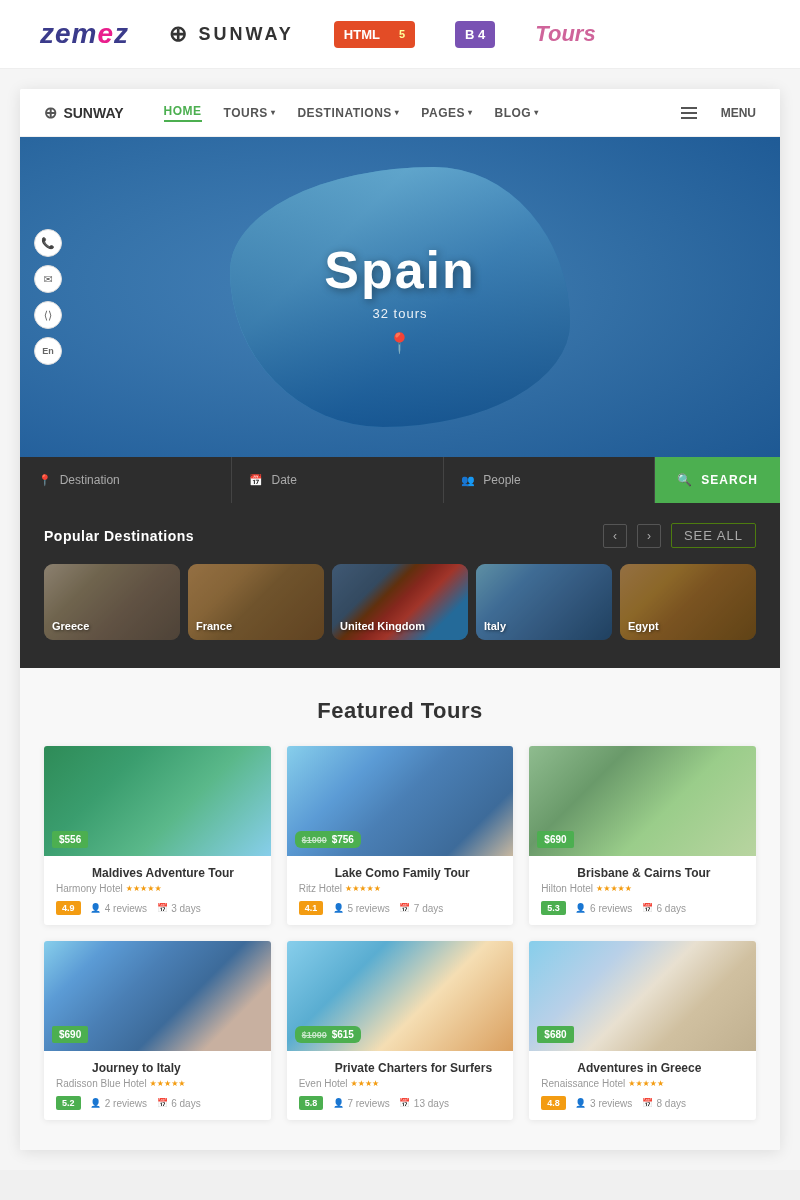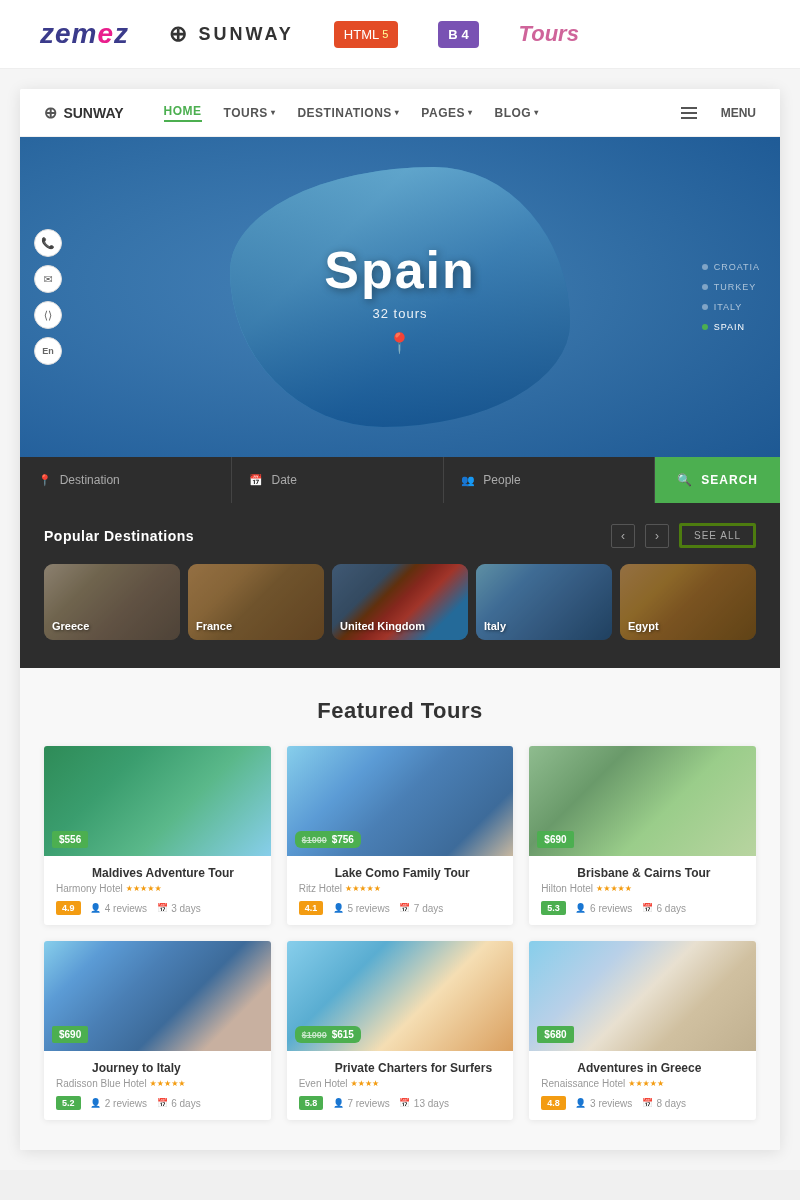--- a/index.html
+++ b/index.html
@@ -28,27 +28,27 @@
       gap: 8px;
       font-size: 18px;
       font-weight: 700;
       letter-spacing: 3px;
       color: #333;
     }
     .sunway-icon { font-size: 22px; }
     .badge-html5 {
       background: #e34c26;
       color: #fff;
-      font-weight: 400;
+      font-weight: 700;
       font-size: 13px;
       padding: 6px 10px;
       border-radius: 4px;
       display: flex;
       align-items: center;
-      gap: 3px;
+      gap: 19px;
     }
     .badge-html5 .h5 { font-size: 11px; color: #ff9; }
     .badge-bootstrap {
       background: #7952b3;
       color: #fff;
       font-weight: 900;
       font-size: 13px;
       padding: 6px 10px;
       border-radius: 4px;
     }
@@ -291,24 +291,24 @@
       border: 1px solid #555;
       border-radius: 2px;
       display: flex;
       align-items: center;
       justify-content: center;
       color: #aaa;
       font-size: 12px;
       cursor: pointer;
     }
     .see-all-btn {
-      border: 3px solid #4d7c0f;
+      border: 1px solid #4d7c0f;
       color: #aaa;
       padding: 4px 12px;
-      font-size: 10px;
+      font-size: 13px;
       letter-spacing: 1px;
       text-transform: uppercase;
       cursor: pointer;
       border-radius: 2px;
     }
 
     .destinations-grid {
       display: flex;
       gap: 8px;
     }
@@ -549,38 +549,20 @@
       <div class="side-icon">⟨⟩</div>
       <div class="side-icon lang">En</div>
     </div>
 
     <div class="hero-content">
       <div class="hero-title">Spain</div>
       <div class="hero-subtitle">32 tours</div>
       <div class="hero-pin">📍</div>
     </div>
 
-    <div class="hero-breadcrumb">
-      <div class="bc-item">
-        <div class="bc-dot"></div>
-        <span>CROATIA</span>
-      </div>
-      <div class="bc-item">
-        <div class="bc-dot"></div>
-        <span>TURKEY</span>
-      </div>
-      <div class="bc-item">
-        <div class="bc-dot"></div>
-        <span>ITALY</span>
-      </div>
-      <div class="bc-item active">
-        <div class="bc-dot"></div>
-        <span>SPAIN</span>
-      </div>
-    </div>
   </div>
 
   <div class="search-bar">
     <div class="search-field">
       <span class="search-field-icon">📍</span>
       <span>Destination</span>
     </div>
     <div class="search-field">
       <span class="search-field-icon">📅</span>
       <span>Date</span>

